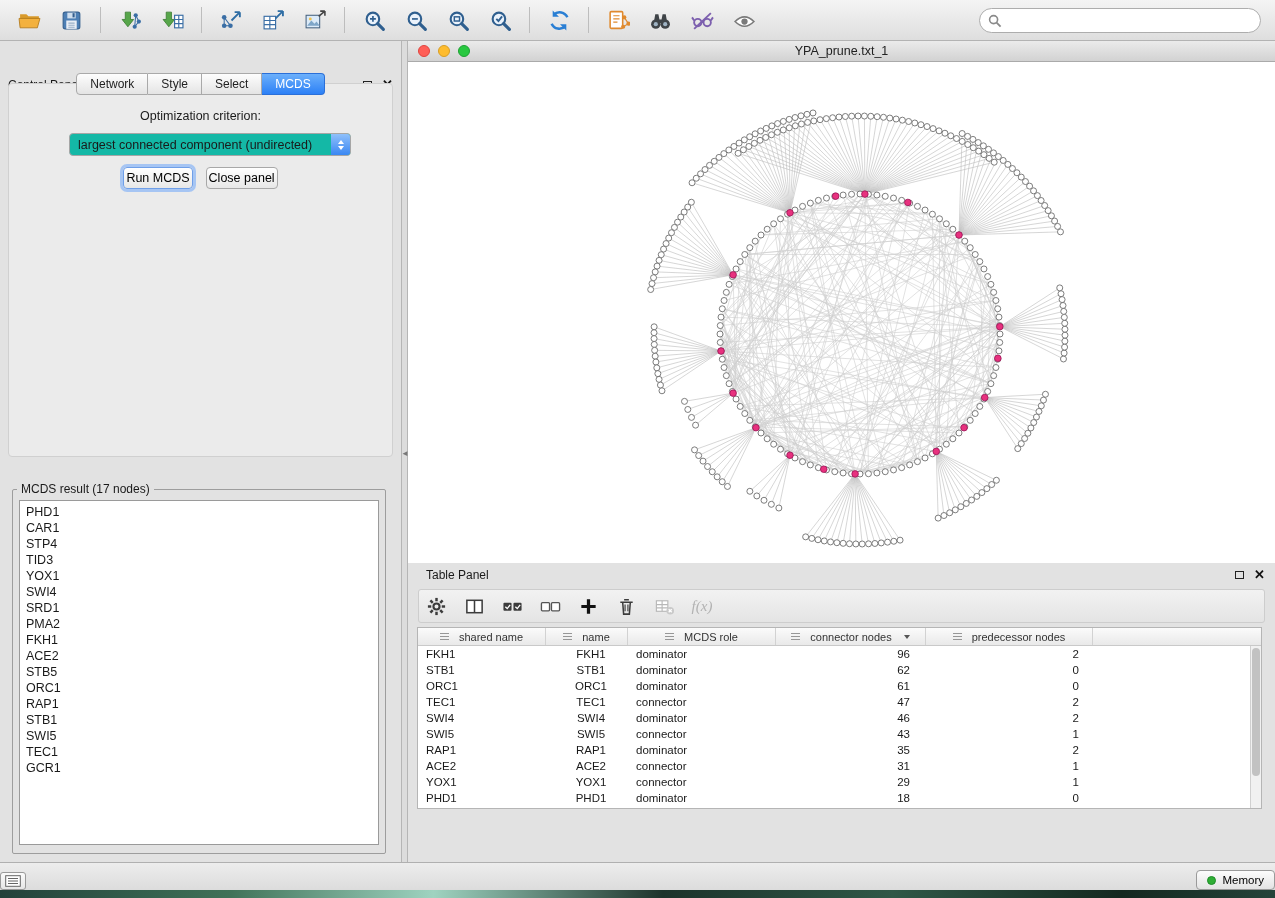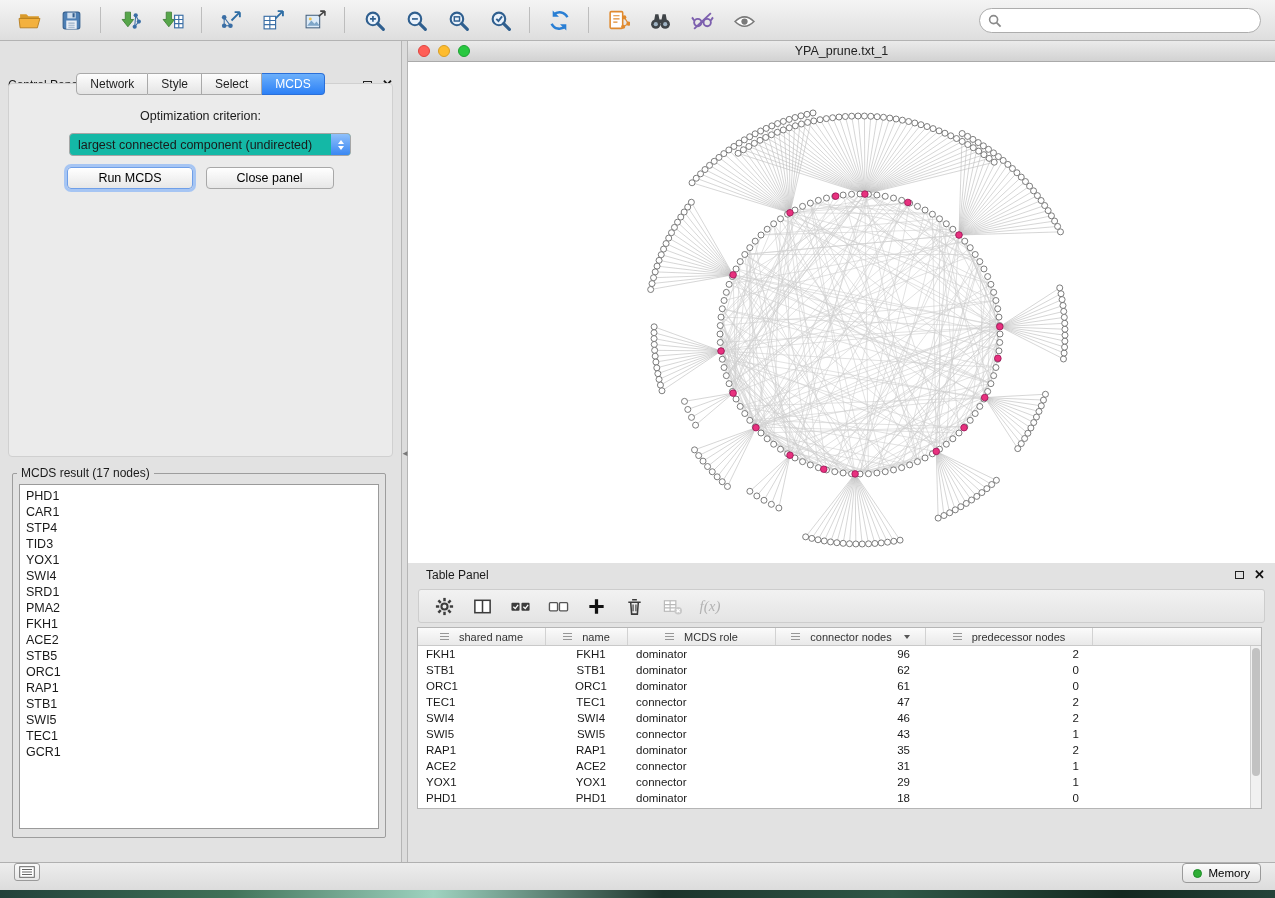--- a/index.html
+++ b/index.html
@@ -40,25 +40,25 @@
     background:#ebebeb; border:1px solid #d0d0d0; border-radius:4px; }
   .opt-label { text-align:center; margin-top:26px; font-size:12.5px; }
   .combo { position:absolute; left:24px; right:42px; top:50px; height:23px; background:#14b8a6;
     border:1px solid #a6a6a6; border-radius:4px; display:flex; align-items:center;margin-left:37px; }
   .combo-text { flex:1; font-size:12.5px; padding-left:8px; white-space:nowrap; overflow:hidden; }
   .combo-btn { width:19px; height:21px; border-radius:0 3px 3px 0; background:linear-gradient(#8fc0fb,#3a87f2);
     display:flex; flex-direction:column; align-items:center; justify-content:center; gap:2px; }
   .arr-up { width:0; height:0; border-left:3.5px solid transparent; border-right:3.5px solid transparent; border-bottom:4px solid #fff; }
   .arr-dn { width:0; height:0; border-left:3.5px solid transparent; border-right:3.5px solid transparent; border-top:4px solid #fff; }
   .btn-row { position:absolute; left:0; right:0; top:84px; display:flex; justify-content:center; gap:13px; }
-  .aqua-btn { font-family:"Liberation Sans",sans-serif; font-size:12.5px; padding:3px 30px; height:22px;
+  .aqua-btn { font-family:"Liberation Sans",sans-serif; font-size:12.5px; padding:3px 2px; height:22px;
     background:linear-gradient(#ffffff,#e7e7e7); border:1px solid #a8a8a8; border-radius:4px; }
   .aqua-btn.focused { border-color:#6f9fe8; box-shadow:0 0 0 3px rgba(110,165,250,.55); }
 
-  .result-box { position:absolute; left:12px; right:15px; top:425px; height:372px;
+  .result-box { position:absolute; left:12px; right:15px; top:441px; height:372px;
     border:1px solid #9d9d9d; border-radius:2px; }
   .result-box legend { font-size:12px; padding:0 4px; margin-left:4px; }
   .result-list { position:absolute; left:6px; right:6px; top:4px; bottom:8px; background:#fff;
     border:1px solid #9a9a9a; overflow:hidden; padding-top:3px; }
   .result-item { font-size:12.5px; line-height:16px; padding-left:6px; }
 
   
   .v-splitter { width:7px; height:821px; background:#dcdcdc; border-left:1px solid #b5b5b5; border-right:1px solid #b5b5b5; position:relative; }
   .splitter-arrow { position:absolute; top:408px; left:-1px; font-size:8px; color:#777; }
 
@@ -73,21 +73,21 @@
   .tl { width:12px; height:12px; border-radius:50%; display:inline-block; }
   .tl.red { background:#ff5f57; border:1px solid #e0443e; }
   .tl.yellow { background:#febc2e; border:1px solid #d89e24; }
   .tl.green { background:#28c840; border:1px solid #1da133; }
   .net-canvas { height:501px; background:#fff; }
 
   
   .table-panel { height:299px; background:#e2e2e2; position:relative; }
   .tp-header { height:24px; display:flex; align-items:center; padding:0 10px 0 18px; font-size:12px; }
   .tp-toolbar { margin:2px 10px 0 10px; height:34px; background:linear-gradient(#f2f2f2,#e4e4e4);
-    border:1px solid #cdcdcd; border-radius:3px; display:flex; align-items:center; padding-left:8px; gap:4px; }
+    border:1px solid #cdcdcd; border-radius:3px; display:flex; align-items:center; gap:4px; }
   .tpbtn { width:34px; height:28px; border:none; background:transparent; display:flex; align-items:center; justify-content:center; }
   .tpbtn svg { width:21px; height:21px; }
   .fx-label { font-family:"Liberation Serif",serif; font-style:italic; font-size:15px; color:#b2b2b2; }
 
   .tablewrap { position:absolute; left:9px; right:13px; top:64px; height:182px; background:#fff; border:1px solid #b5b5b5; }
   .thead { display:flex; height:18px; background:linear-gradient(#fbfbfb,#e9e9e9); border-bottom:1px solid #c9c9c9; }
   .th { display:flex; align-items:center; justify-content:center; gap:10px; font-size:11px; color:#333;
     border-right:1px solid #d2d2d2; height:100%; }
   .hdr-ico { width:9px; height:7px; background:repeating-linear-gradient(to bottom,#979797 0 1.4px,transparent 1.4px 3px); }
   .sort-arrow { width:0; height:0; border-left:3.5px solid transparent; border-right:3.5px solid transparent; border-top:4px solid #555; margin-left:2px; }
@@ -98,21 +98,21 @@
   .tcell.c-shared,.tcell.c-name,.tcell.c-role { padding-left:8px; }
   .tcell.c-succ { text-align:right; padding-right:16px; }
   .tcell.c-pred { text-align:right; padding-right:14px; }
   .vscroll { position:absolute; right:0; top:18px; bottom:0; width:11px; background:#f1f1f1; border-left:1px solid #d0d0d0; }
   .vthumb { position:absolute; left:1px; width:8px; top:2px; height:128px; background:#c2c2c2; border-radius:4px; }
 
   .table-tabs { position:absolute; left:0; right:0; top:254px; display:flex; justify-content:center; }
 
   
   .statusbar { position:absolute; left:0; top:862px; width:1275px; height:28px;
-    background:linear-gradient(#ededed,#dcdcdc); border-top:1px solid #b0b0b0; display:flex; align-items:flex-start; padding:0 14px; }
+    background:linear-gradient(#ededed,#dcdcdc); border-top:1px solid #b0b0b0; display:flex; align-items:flex-end; padding:0 0; }
   .status-menu-btn { width:26px; height:18px; border:1px solid #9a9a9a; border-radius:3px; background:linear-gradient(#fbfbfb,#e6e6e6); display:flex; align-items:center; justify-content:center; }
   .memory-btn { margin-left:auto; height:20px; border:1px solid #9a9a9a; border-radius:4px;
     background:linear-gradient(#fcfcfc,#e3e3e3); display:flex; align-items:center; gap:6px; padding:0 10px; font-size:11.5px; }
   .mem-dot { width:9px; height:9px; border-radius:50%; background:#2fae35; border:1px solid #1d8c28; }
 
   .wallpaper-strip { position:absolute; left:0; top:890px; width:1275px; height:8px;
     background:linear-gradient(90deg,#22413a,#3f7258 18%,#9fd3c0 34%,#1c332b 52%,#2f5847 70%,#142820 88%,#24443a); }
 </style>
 </head>
 <body>

